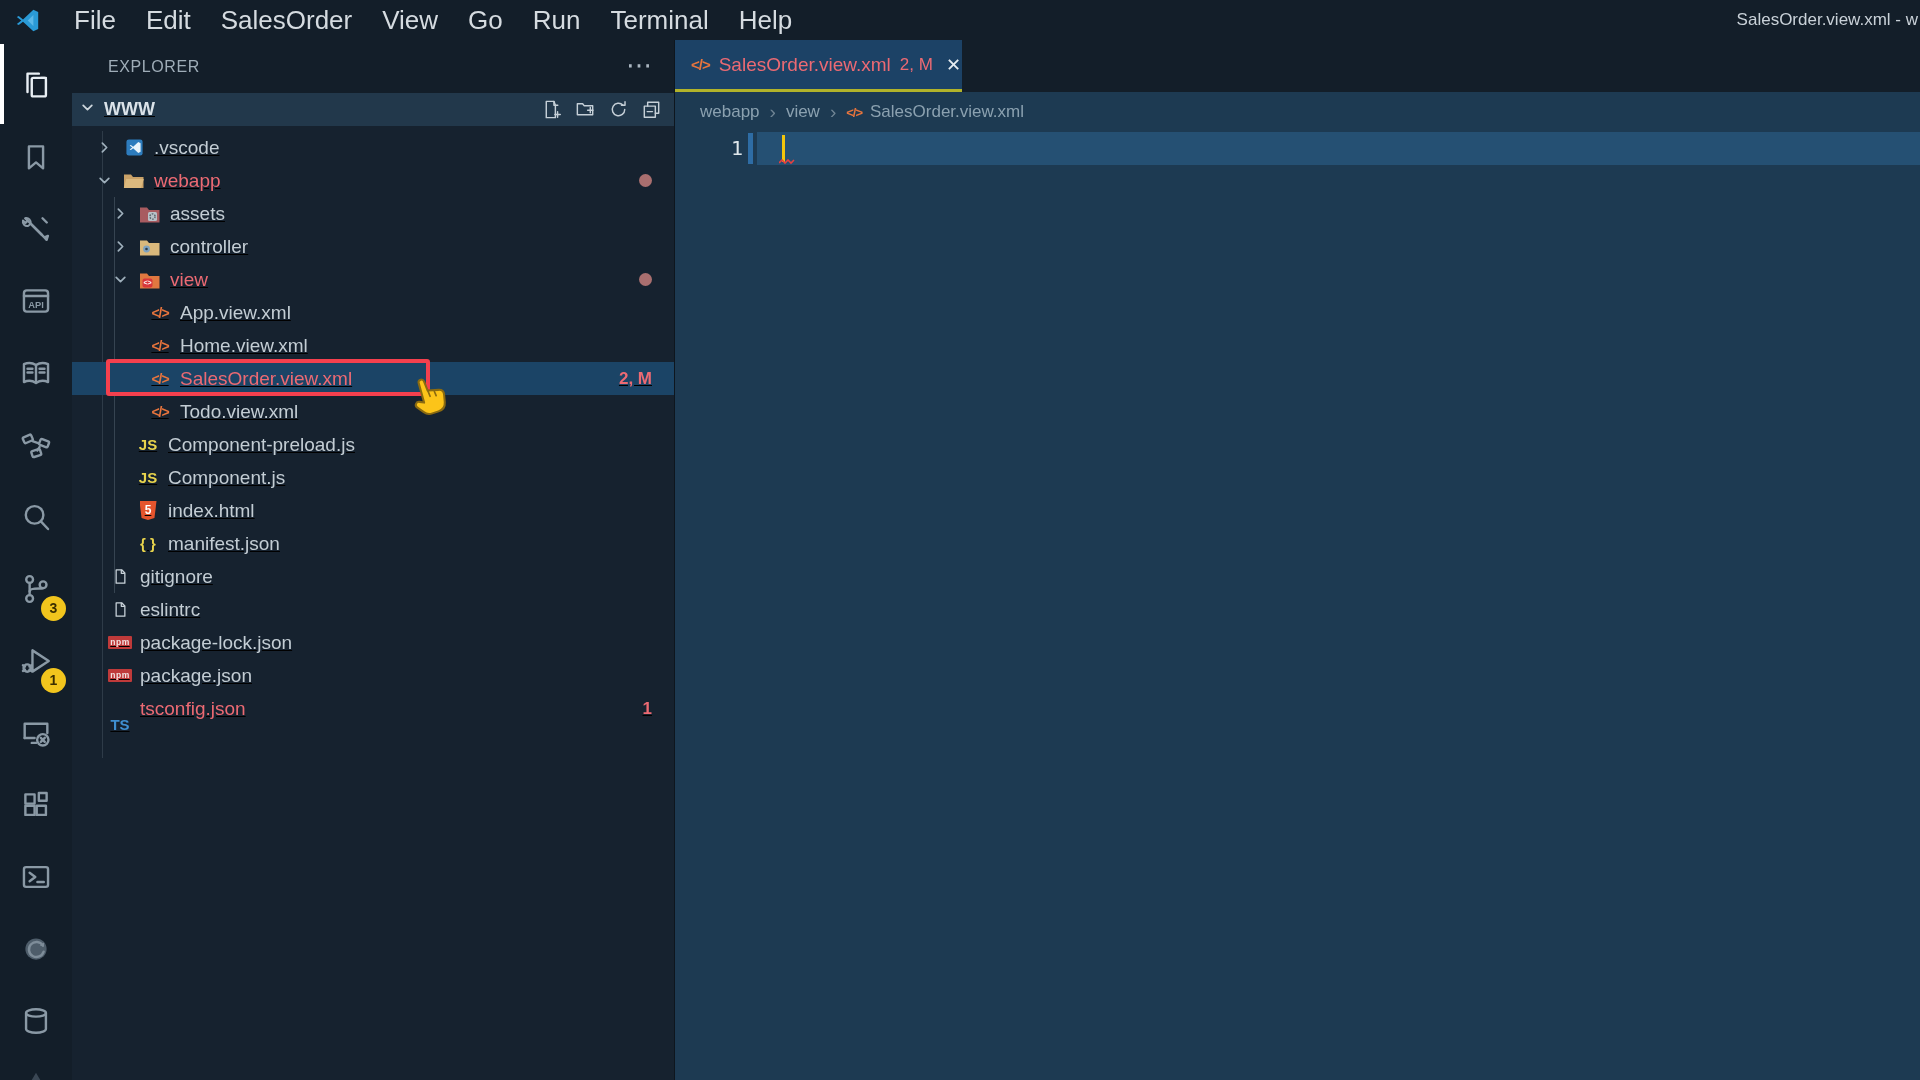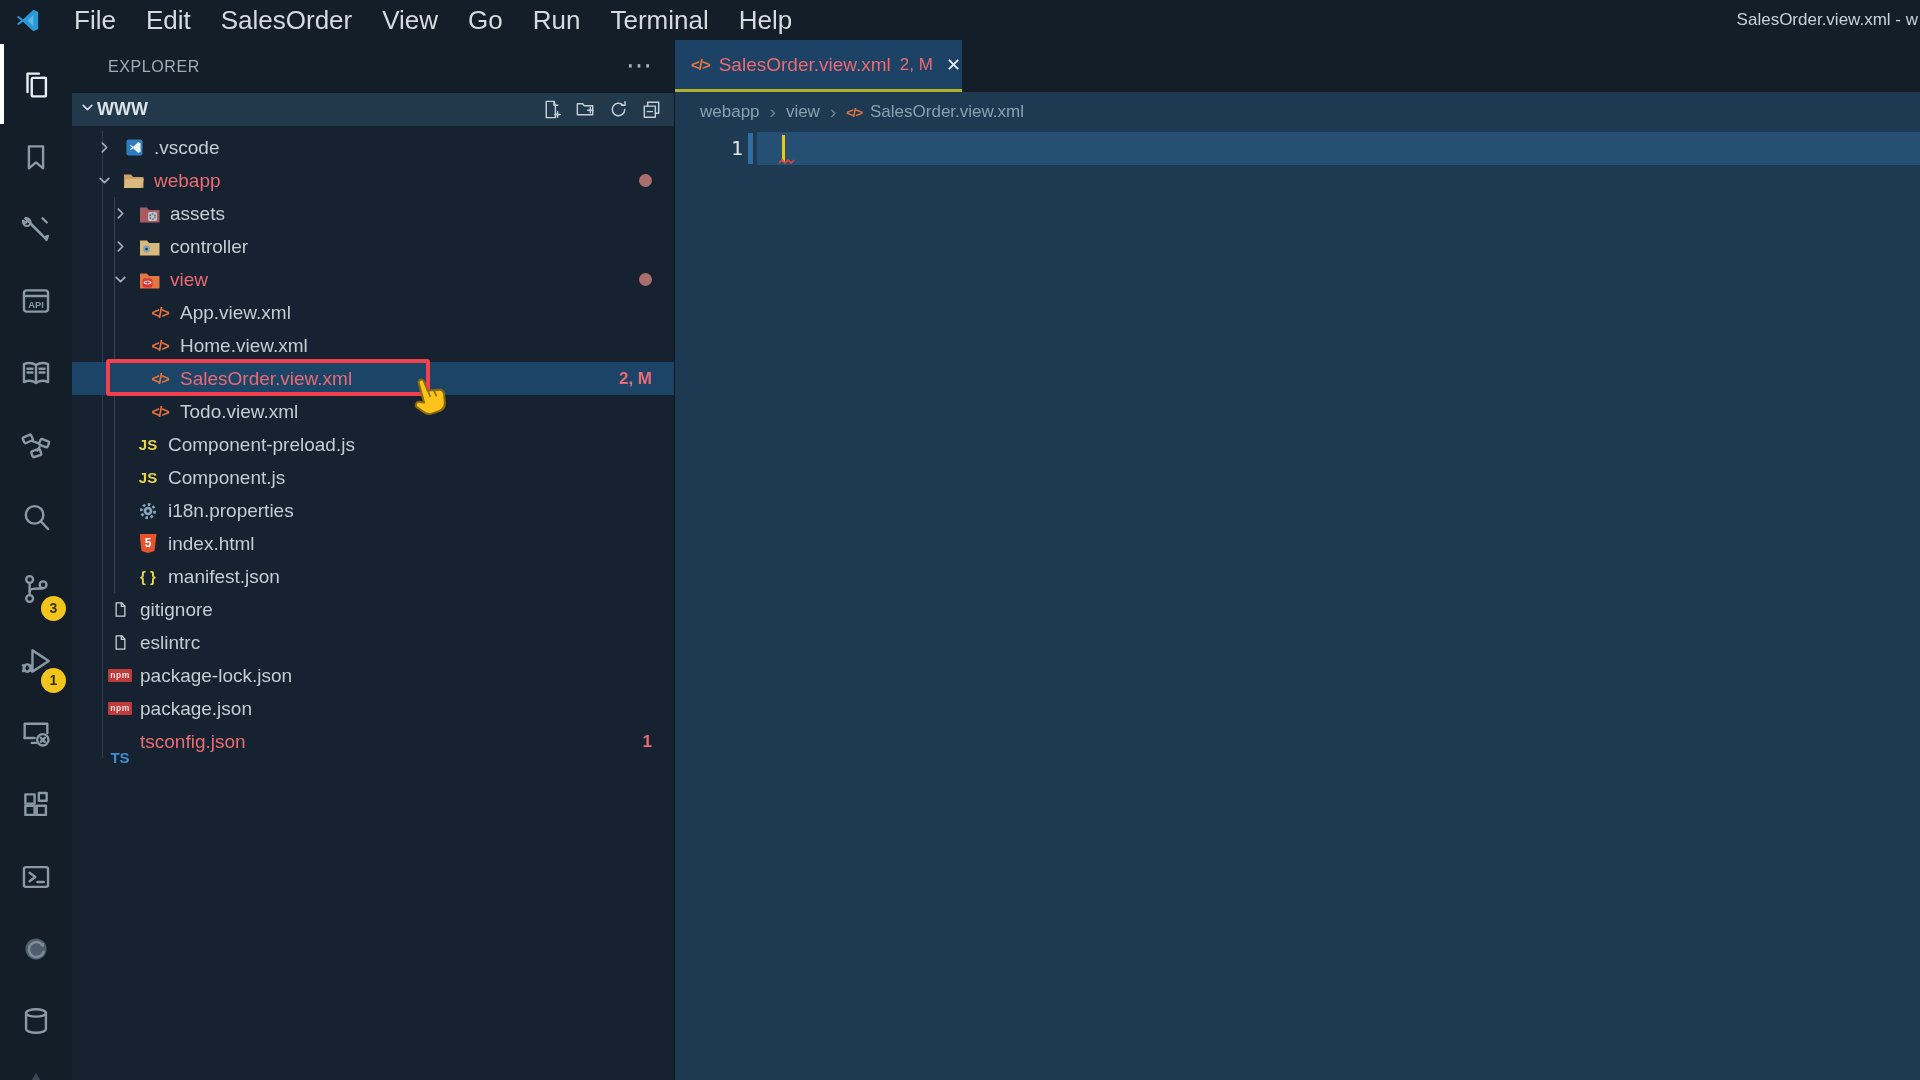--- a/index.html
+++ b/index.html
@@ -25,30 +25,30 @@
              stroke-width:1.7; stroke-linecap:round; stroke-linejoin:round; }
   .act.active { color:#e9eff4; }
   .act.active::before { content:''; position:absolute; left:0; top:-5px; width:4px;
                         height:80px; background:#ffffff; }
   .act-badge { position:absolute; right:6px; bottom:4px; width:25px; height:25px;
                border-radius:50%; background:#f2c51d; color:#3a2e00;
                font-size:14px; font-weight:700; line-height:25px; text-align:center; }
 
   
   .sidebar { position:absolute; left:72px; top:40px; width:603px; height:1040px;
-             background:#16222f; border-right:1px solid rgba(0,0,0,.35); }
+             background:#16222f; border-right:1px solid rgba(0,0,0,.35);text-decoration:underline; }
   .sb-header { position:relative; height:53px; background:#131e29; }
   .sb-header .sb-title { position:absolute; left:36px; top:0; line-height:53px;
                          font-size:16px; letter-spacing:.6px; color:#9fadb8; }
   .sb-more { position:absolute; right:22px; top:0; line-height:50px; font-size:26px;
              color:#aab6c0; }
   .section-row { position:relative; height:33px; background:#22384b; display:flex;
                  align-items:center; }
   .section-row .chev { margin-left:6px; }
-  .section-title { font-size:18px; font-weight:700; color:#dbe3e9; margin-left:0; }
+  .section-title { font-size:18px; font-weight:700; color:#dbe3e9; margin-left:7px; }
   .section-actions { margin-left:auto; margin-right:10px; display:flex; gap:7px; }
   .action-btn { width:26px; height:26px; display:flex; align-items:center; justify-content:center; }
   .action-btn svg { width:23px; height:23px; stroke:#c6d0d8; stroke-width:1.5; fill:none;
                     stroke-linecap:round; stroke-linejoin:round; }
 
   .tree { position:relative; margin-top:5px; }
   .guide { position:absolute; width:1px; background:rgba(130,148,162,.22); }
   .g1 { left:30px; top:0;  height:627px; }
   .g2 { left:42px; top:66px; height:396px; background:rgba(130,148,162,.3); }
 
@@ -395,30 +395,20 @@
       <div class="row p64">
         <span class="ficon t-js">JS</span>
         <span class="label">Component-preload.js</span>
       </div>
       <div class="row p64">
         <span class="ficon t-js">JS</span>
         <span class="label">Component.js</span>
       </div>
       <div class="row p64">
         <span class="ficon">
-          <svg viewBox="0 0 24 24" width="20" height="20">
-              <circle cx="12" cy="12" r="5.2" fill="#86a7bb"></circle>
-          <circle cx="12" cy="12" r="8" fill="none" stroke="#86a7bb" stroke-width="3.2" stroke-dasharray="3.2 3"></circle>
-          <circle cx="12" cy="12" r="2" fill="#16222f"></circle>
-            </svg>
-          </span>
-        <span class="label">i18n.properties</span>
-      </div>
-      <div class="row p64">
-        <span class="ficon">
           <span class="html5-shield">5</span>
           </span>
         <span class="label">index.html</span>
       </div>
       <div class="row p64">
         <span class="ficon t-braces">{ }</span>
         <span class="label">manifest.json</span>
       </div>
 
       <div class="row p36">

